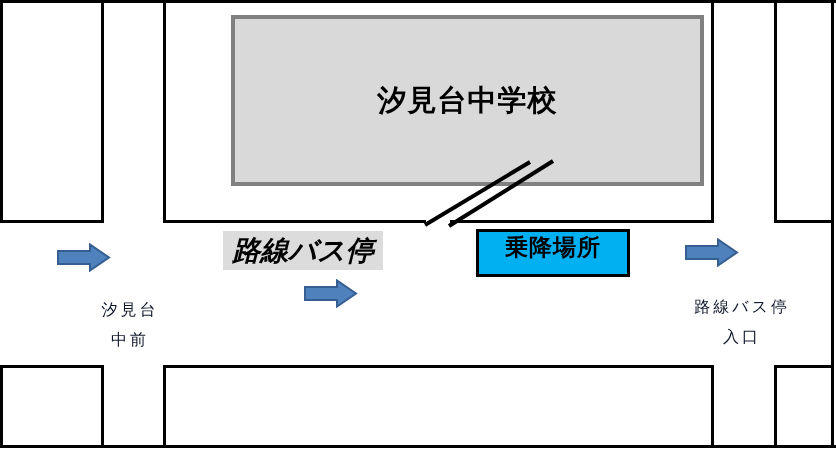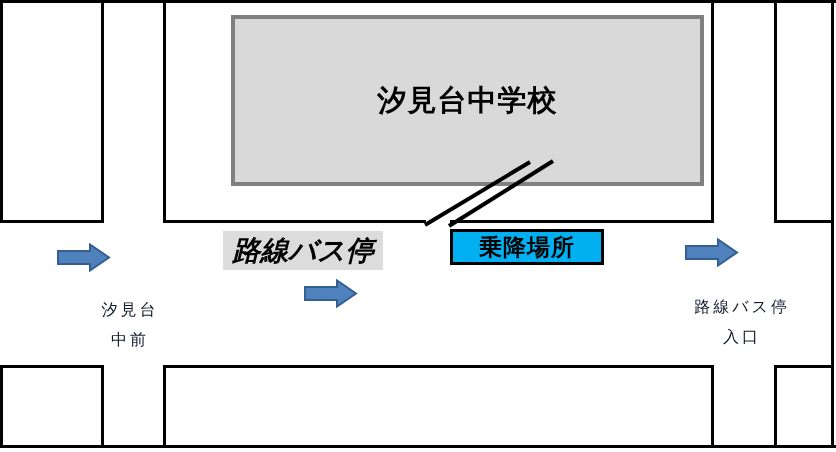--- a/index.html
+++ b/index.html
@@ -38,21 +38,21 @@
   #driveway-svg { position:absolute; left:0; top:0; width:836px; height:452px; }
 
   #bus-stop-box {
     position:absolute; left:223px; top:231px; width:160px; height:39px;
     background:var(--bus-stop-fill,#dcdcdc);
     display:flex; align-items:center; justify-content:center;
   }
   #bus-stop-box span { font-size:28px; font-weight:bold; color:#000; white-space:nowrap;font-style:italic; }
 
   #boarding-box {
-    position:absolute; left:450px; top:229px; width:154px; height:36px;
+    position:absolute; left:476px; top:229px; width:154px; height:48px;
     background:var(--boarding-fill,#00b0f0);
     border:3px solid var(--line-color,#000); box-sizing:border-box;
     display:flex; align-items:flex-start; justify-content:center;
   }
   #boarding-box span { font-size:23px; font-weight:bold; color:#000; letter-spacing:1px; white-space:nowrap; }
 
   .intersection-label {
     position:absolute; width:130px; text-align:center;
     font-size:16px; font-weight:normal; color:#0f172a;
     line-height:30px; letter-spacing:3px; white-space:nowrap;

